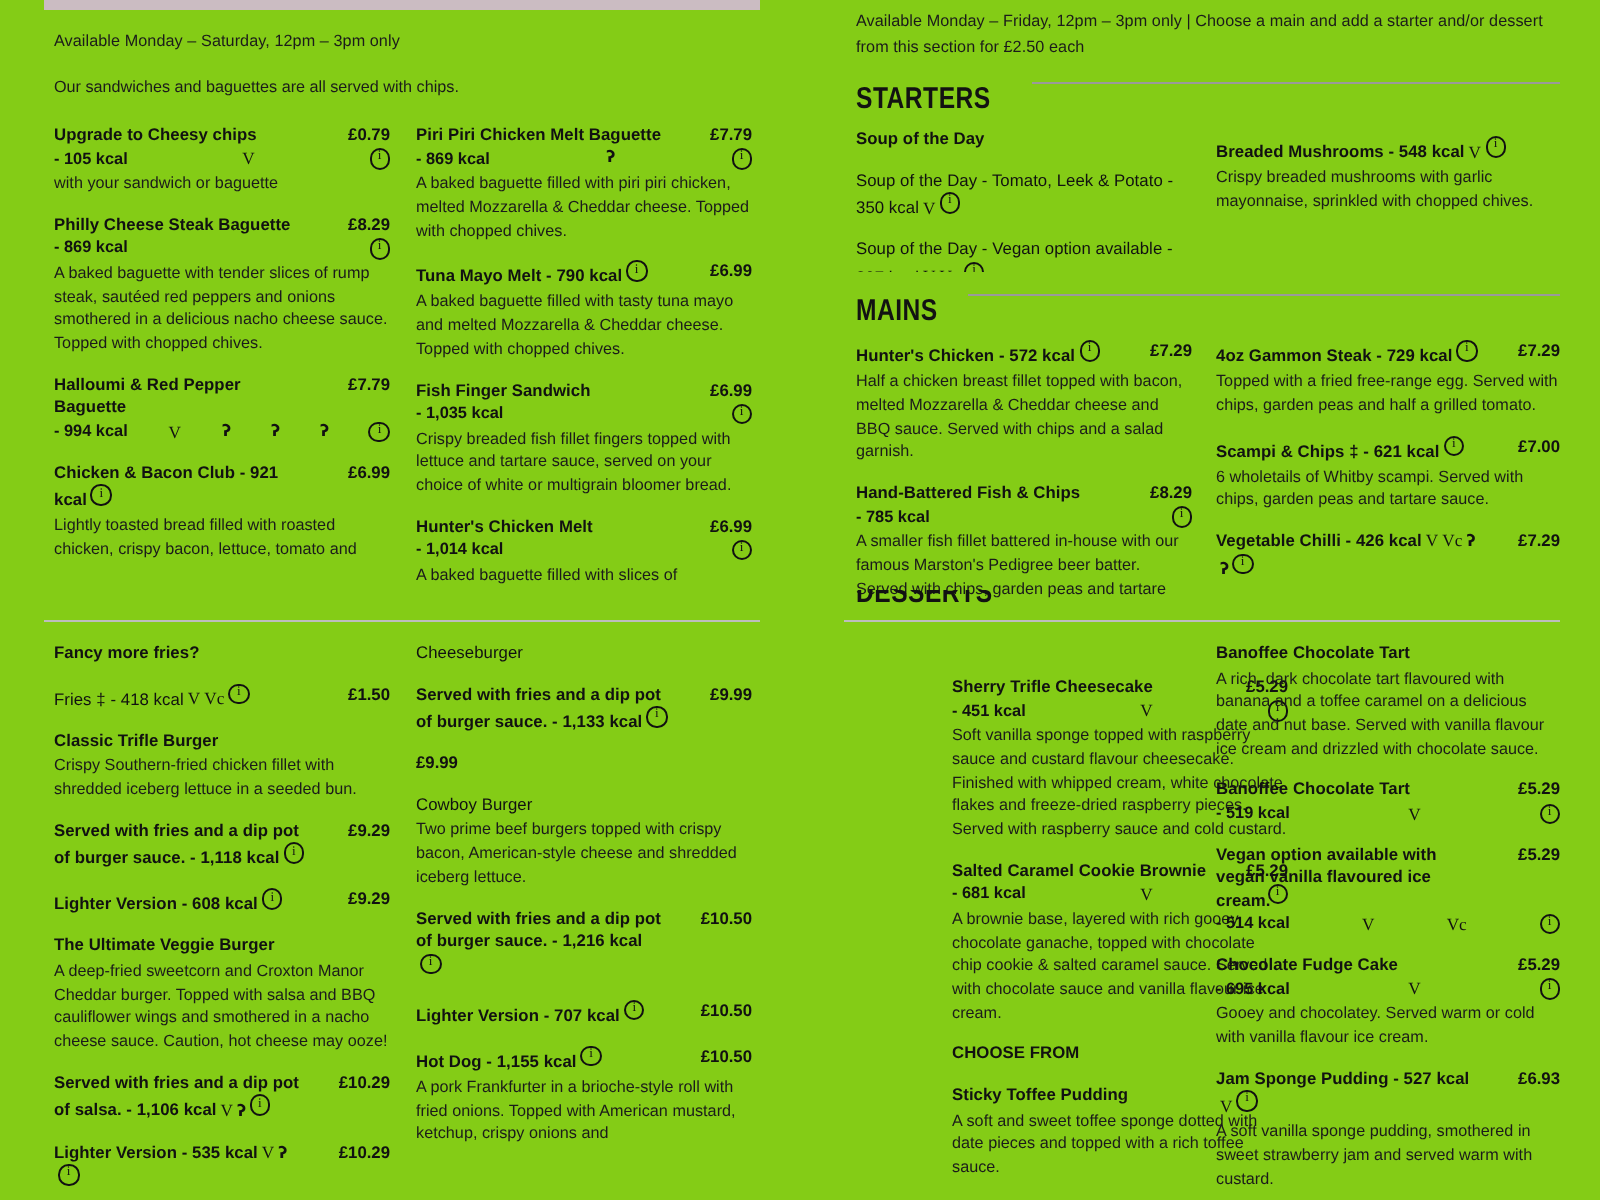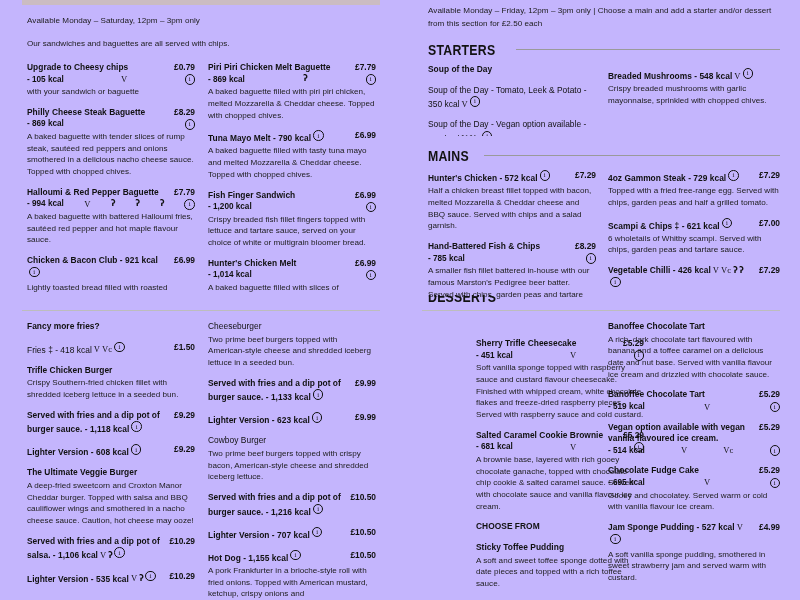--- a/index.html
+++ b/index.html
@@ -4,54 +4,54 @@
 <style>
   html,body{margin:0;padding:0;}
   body{
     width:800px;height:600px;overflow:hidden;background:#ffffff;
     font-family:"Liberation Sans","DejaVu Sans",sans-serif;
     color:#1b1b1b;-webkit-font-smoothing:antialiased;
   }
   .page{position:relative;width:800px;height:600px;}
 
   
-  .panel{position:absolute;top:0;height:600px;width:400px;overflow:hidden;background:#c4b5fd;}
+  .panel{position:absolute;top:0;height:600px;width:400px;overflow:hidden;background:#84cc16;}
   .panel-left{left:0;}
   .panel-right{left:400px;}
 
   .topband{position:absolute;left:22px;top:0;width:358px;height:5px;background:#cbbcc2;}
 
   
   .avail{
     position:absolute;font-size:8.1px;line-height:13.2px;color:#1b1b1b;
     letter-spacing:.005em;
   }
   .intro{
     position:absolute;font-size:8.1px;line-height:13.2px;color:#1b1b1b;
   }
 
   
-  .section{position:absolute;display:flex;align-items:center;}
+  .section{position:absolute;display:flex;align-items:flex-start;}
   .section-title{
     font-family:"Liberation Sans Narrow","Liberation Sans",sans-serif;
     font-weight:bold;font-size:15px;letter-spacing:.02em;color:#121212;
     text-transform:uppercase;transform:scaleX(.82);transform-origin:left center;
     white-space:nowrap;
   }
   .section-rule{flex:1;height:1px;background:#9a9a9a;margin-left:6px;}
 
   
   .hrule{position:absolute;height:1px;background:#bdbdbd;}
 
   
   .col{position:absolute;}
 
   .item{margin-bottom:9px;position:relative;}
   .item-head{
-    display:flex;justify-content:space-between;align-items:flex-start;gap:6px;
+    display:flex;justify-content:space-between;align-items:flex-start;gap:18px;
   }
   .name{
     font-weight:bold;font-size:8.4px;line-height:11.6px;color:#111;
     letter-spacing:.004em;flex:1;
   }
   .price{
     font-weight:bold;font-size:8.4px;line-height:11.6px;color:#111;
     white-space:nowrap;flex:none;
   }
   .name.plain{font-weight:normal;}
@@ -151,21 +151,20 @@
             <span class="sym">
               <span class="g-chilli">ʔ</span>
             </span>
             <span class="sym">
               <span class="g-chilli">ʔ</span>
             </span>
             <span class="sym">
               <span class="g-info"></span>
             </span>
           </div>
-          <div class="desc">A baked baguette with battered Halloumi fries, sautéed red pepper and hot maple flavour sauce.</div>
         </div>
         <div class="item">
           <div class="item-head">
             <div class="name">Chicken &amp; Bacon Club  -  921 kcal<span class="sym">
                 <span class="g-info"></span>
               </span></div>
             <div class="price">£6.99</div>
           </div>
           <div class="desc">Lightly toasted bread filled with roasted chicken, crispy bacon, lettuce, tomato and</div>
         </div>
@@ -195,21 +194,21 @@
             <div class="price">£6.99</div>
           </div>
           <div class="desc">A baked baguette filled with tasty tuna mayo and melted Mozzarella &amp; Cheddar cheese. Topped with chopped chives.</div>
         </div>
         <div class="item">
           <div class="item-head">
             <div class="name">Fish Finger Sandwich</div>
             <div class="price">£6.99</div>
           </div>
           <div class="kcal">
-            <span>- 1,200 kcal</span>
+            <span>- 1,035 kcal</span>
             <span class="sym">
               <span class="g-info"></span>
             </span>
           </div>
           <div class="desc">Crispy breaded fish fillet fingers topped with lettuce and tartare sauce, served on your choice of white or multigrain bloomer bread.</div>
         </div>
         <div class="item">
           <div class="item-head">
             <div class="name">Hunter's Chicken Melt</div>
             <div class="price">£6.99</div>
@@ -239,21 +238,21 @@
               </span><span class="sym">
                 <span class="g-vc">Vc</span>
               </span><span class="sym">
                 <span class="g-info"></span>
               </span></div>
             <div class="price">£1.50</div>
           </div>
         </div>
         <div class="item">
           <div class="item-head">
-            <div class="name">Trifle Chicken Burger</div>
+            <div class="name">Classic Trifle Burger</div>
           </div>
           <div class="desc">Crispy Southern-fried chicken fillet with shredded iceberg lettuce in a seeded bun.</div>
         </div>
         <div class="item">
           <div class="item-head">
             <div class="name">Served with fries and a dip pot of burger sauce.  -  1,118 kcal<span class="sym">
                 <span class="g-info"></span>
               </span></div>
             <div class="price">£9.29</div>
           </div>
@@ -295,35 +294,31 @@
               </span></div>
             <div class="price">£10.29</div>
           </div>
         </div>
       </div>
     <div class="col clip" id="L-B2" style="left:208px;top:321px;width:168px;height:279px;">
         <div class="item">
           <div class="item-head">
             <div class="name plain">Cheeseburger</div>
           </div>
-          <div class="desc">Two prime beef burgers topped with American-style cheese and shredded iceberg lettuce in a seeded bun.</div>
         </div>
         <div class="item">
           <div class="item-head">
             <div class="name">Served with fries and a dip pot of burger sauce.  -  1,133 kcal<span class="sym">
                 <span class="g-info"></span>
               </span></div>
             <div class="price">£9.99</div>
           </div>
         </div>
         <div class="item">
           <div class="item-head">
-            <div class="name">Lighter Version  -  623 kcal<span class="sym">
-                <span class="g-info"></span>
-              </span></div>
             <div class="price">£9.99</div>
           </div>
         </div>
         <div class="item">
           <div class="item-head">
             <div class="name plain">Cowboy Burger</div>
           </div>
           <div class="desc">Two prime beef burgers topped with crispy bacon, American-style cheese and shredded iceberg lettuce.</div>
         </div>
         <div class="item">
@@ -591,20 +586,20 @@
           </div>
           <div class="desc">Gooey and chocolatey. Served warm or cold with vanilla flavour ice cream.</div>
         </div>
         <div class="item">
           <div class="item-head">
             <div class="name">Jam Sponge Pudding  -  527 kcal<span class="sym">
                 <span class="g-v">V</span>
               </span><span class="sym">
                 <span class="g-info"></span>
               </span></div>
-            <div class="price">£4.99</div>
+            <div class="price">£6.93</div>
           </div>
           <div class="desc">A soft vanilla sponge pudding, smothered in sweet strawberry jam and served warm with custard.</div>
         </div>
       </div>
   </div>
 
 </div>
 
 </body></html>

